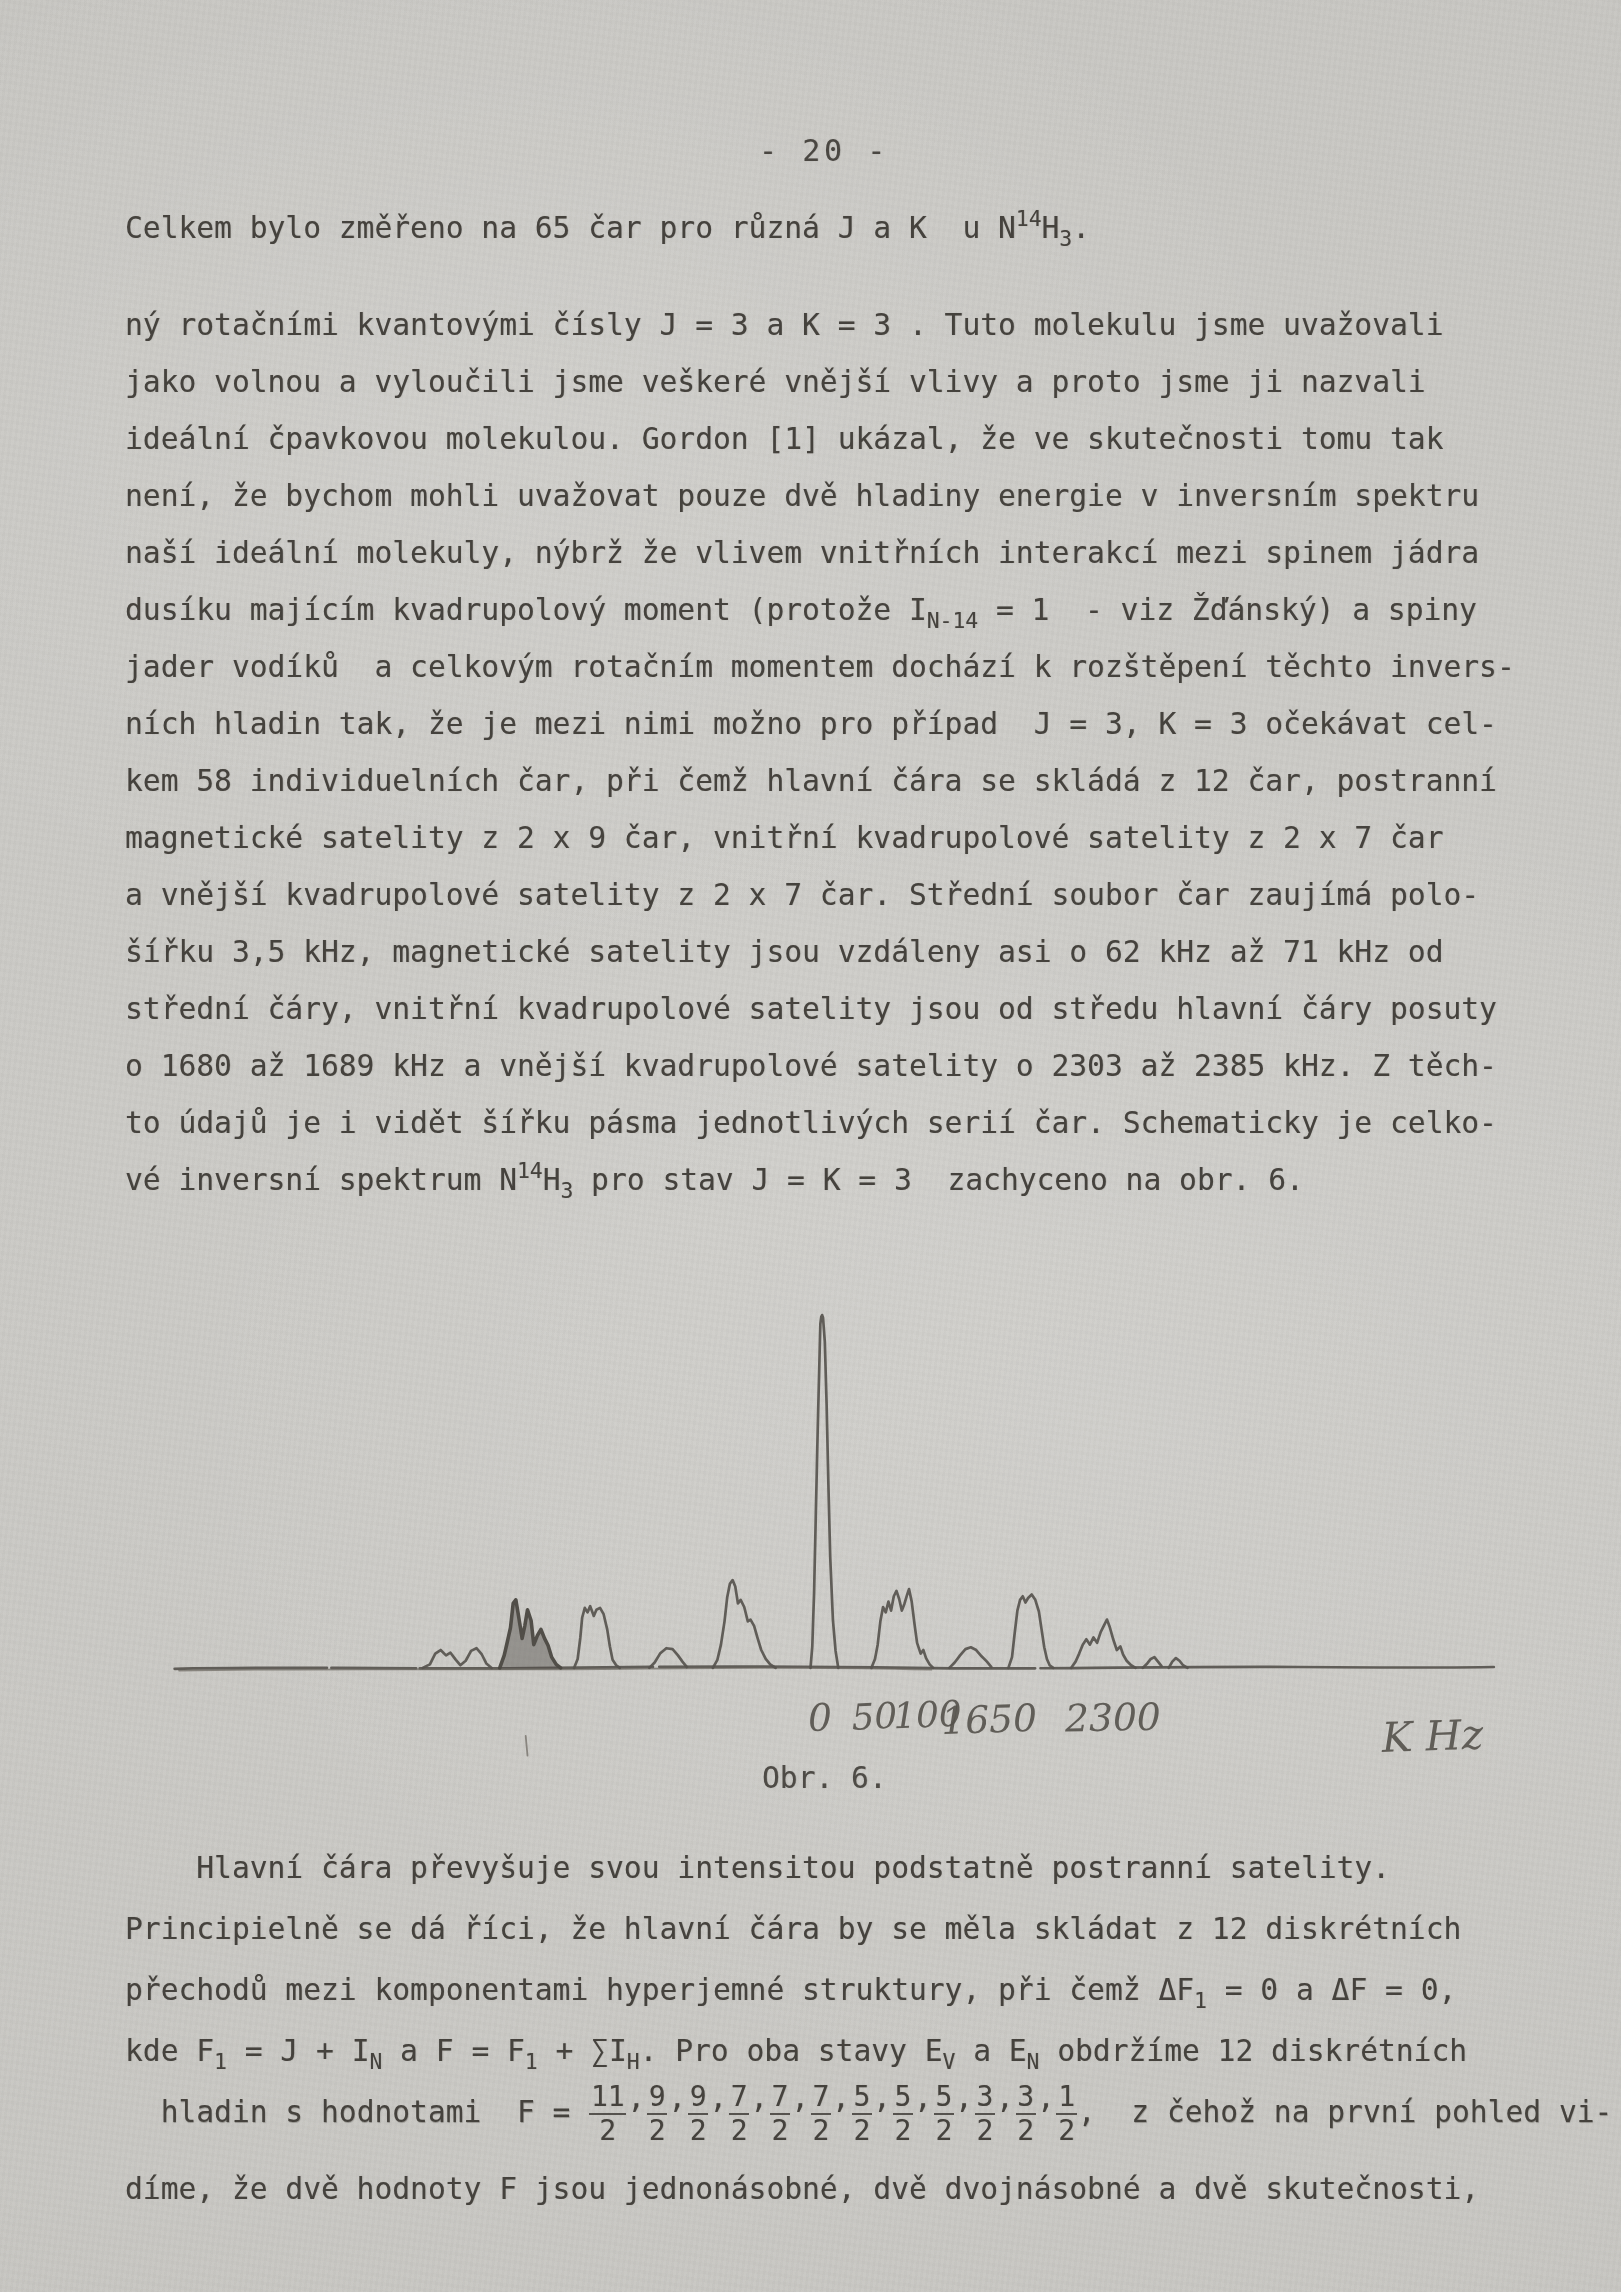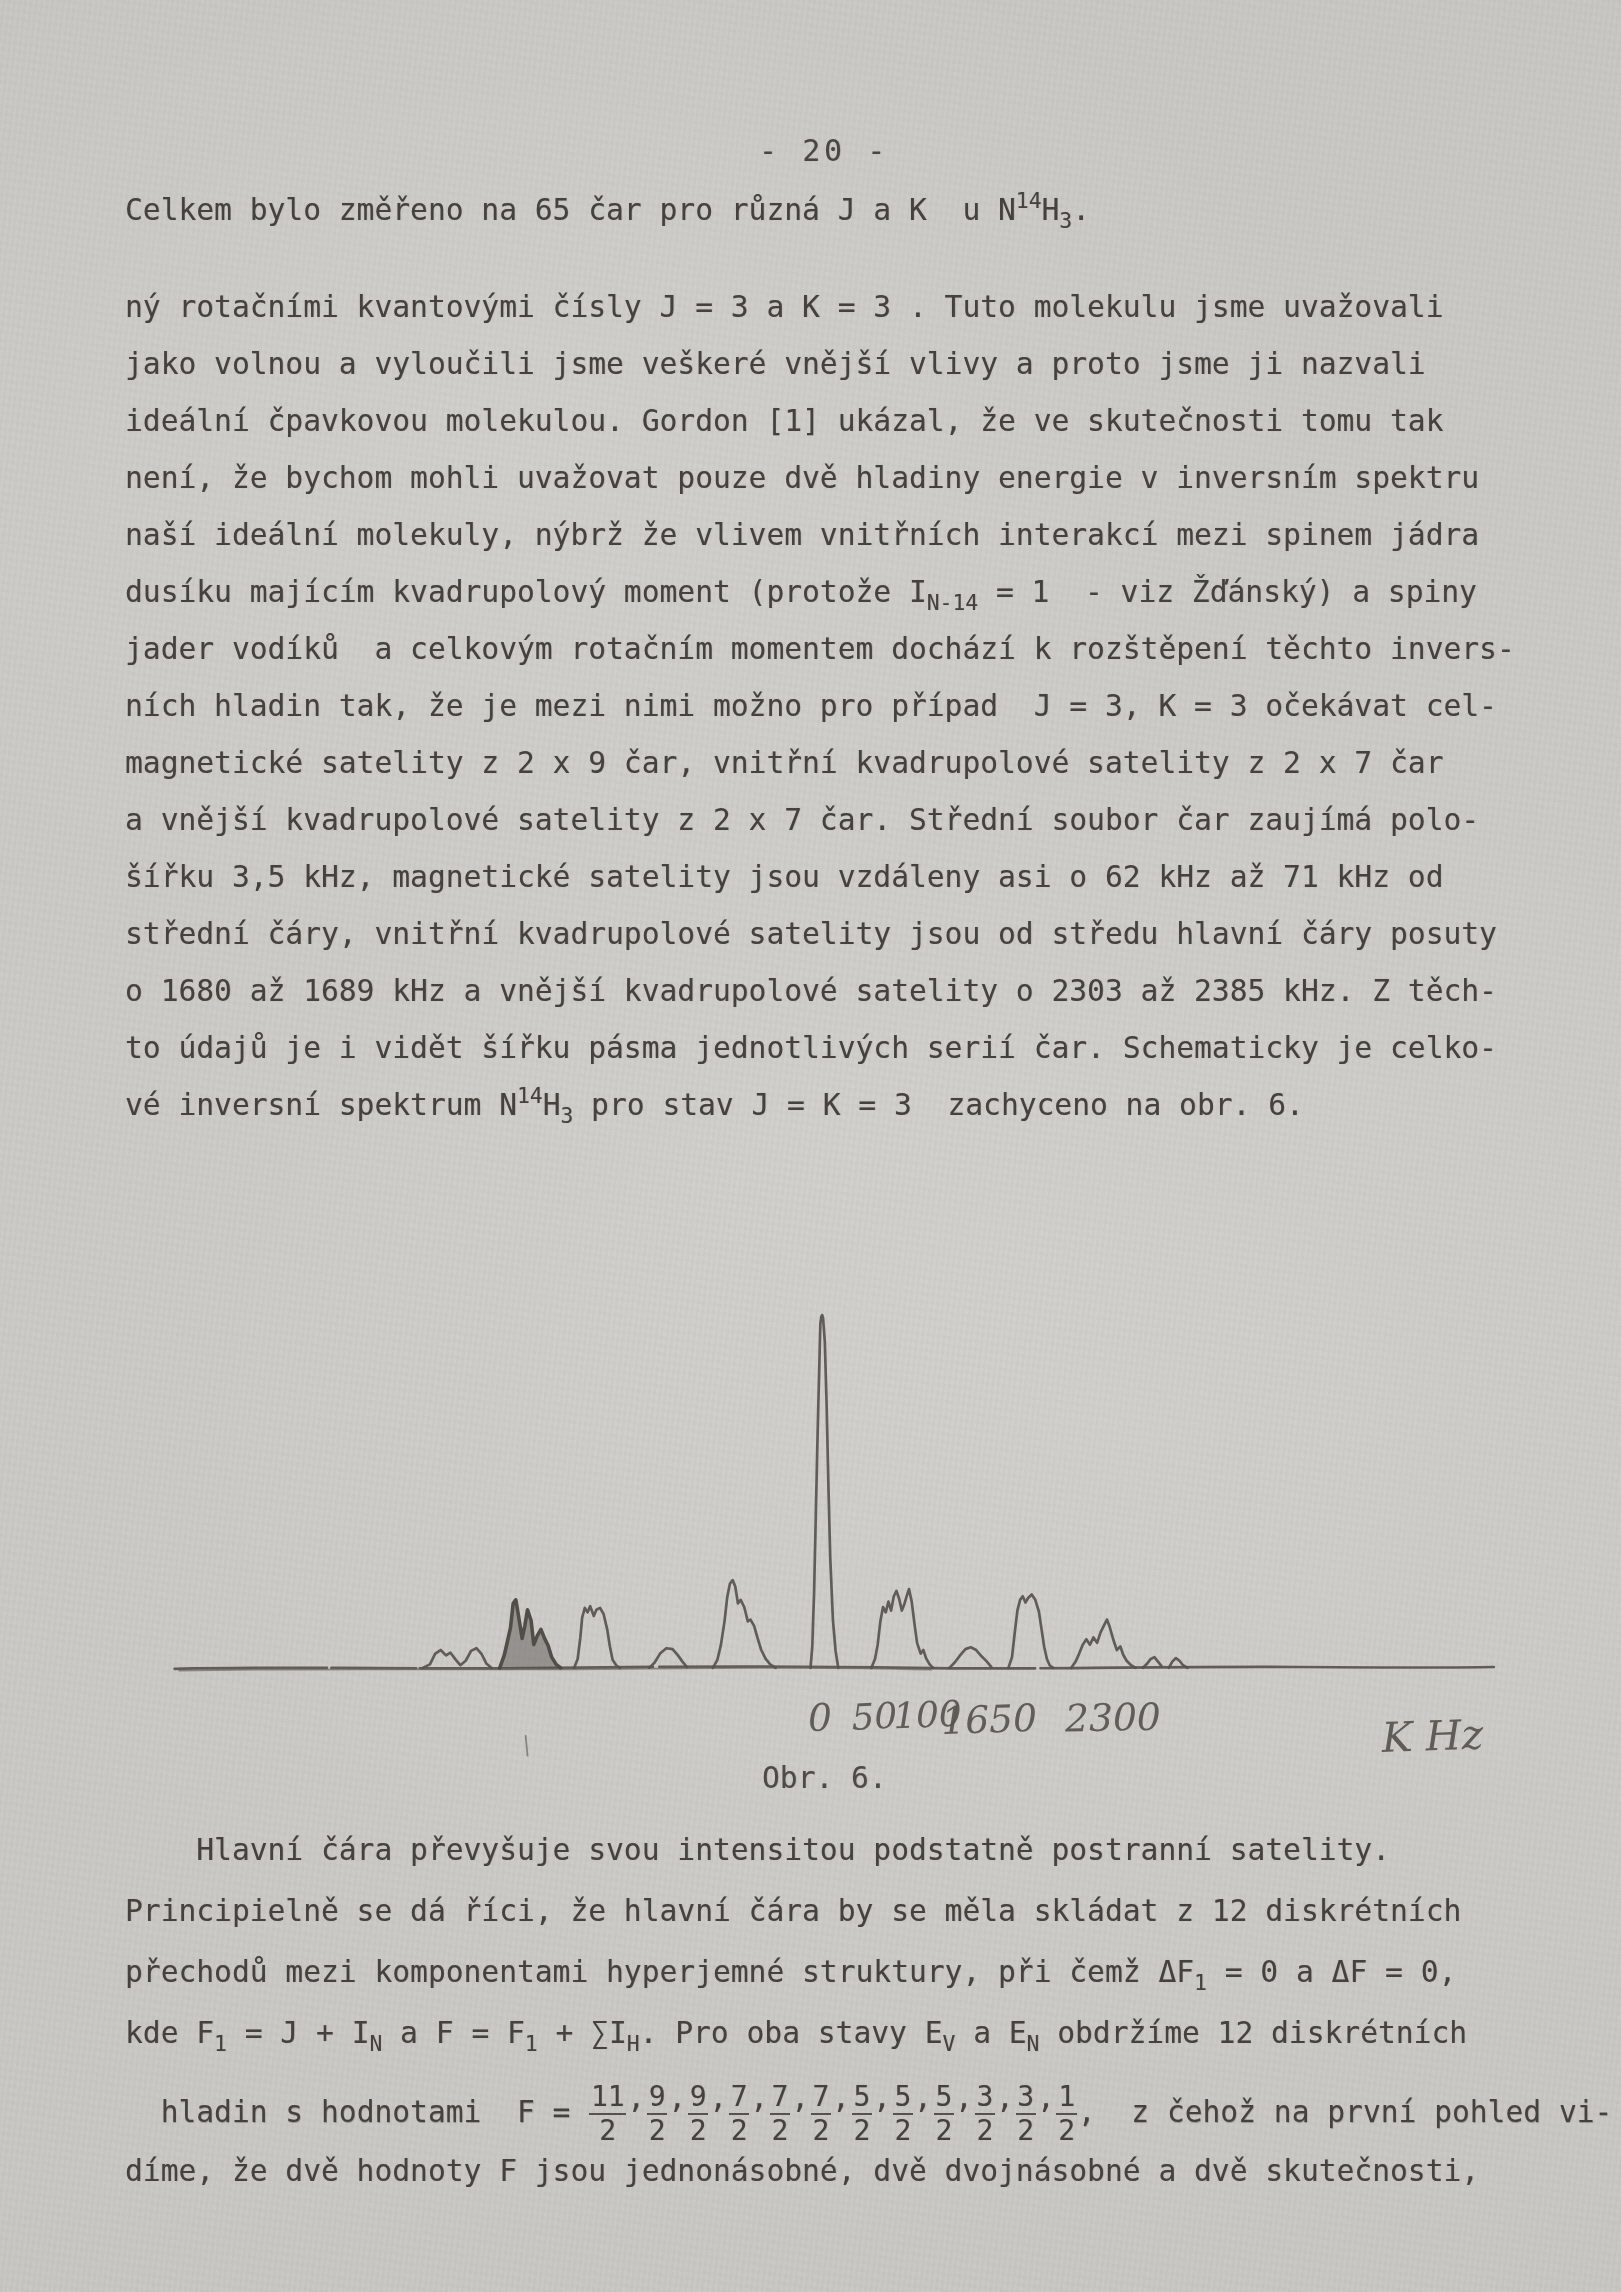--- a/index.html
+++ b/index.html
@@ -14,20 +14,21 @@
       repeating-linear-gradient(97deg, rgba(255,255,255,0.018) 0 2.7px, rgba(40,40,38,0.016) 2.7px 5.4px),
       repeating-linear-gradient(8deg, rgba(255,255,255,0.012) 0 4.5px, rgba(40,40,38,0.012) 4.5px 8px);
     font-family:"DejaVu Sans Mono","Liberation Mono",monospace;
     color:#45423d;
   }
   .typed{
     position:absolute;left:125px;width:1451px;
     font-size:29.6px;
     text-shadow:0.4px 0.4px 0.7px rgba(62,59,54,0.35);
     color:#45423d;
+    margin-top:18px;
   }
   .typed .line{white-space:pre;}
   .lh1{line-height:57px;}
   .lh2{line-height:61px;}
   sup,sub{font-size:0.72em;vertical-align:baseline;position:relative;line-height:0;}
   sup{top:-0.55em;}
   sub{top:0.38em;}
   .pagenum{
     position:absolute;left:759px;top:133px;font-size:30px;letter-spacing:3.6px;
     color:#4a4742;text-shadow:0.4px 0.4px 0.9px rgba(62,59,54,0.3);text-align:right;
@@ -64,20 +65,21 @@
 
 <div class="typed lh1" style="top:279px;">
   <div class="line">ný rotačními kvantovými čísly J = 3 a K = 3 . Tuto molekulu jsme uvažovali</div>
   <div class="line">jako volnou a vyloučili jsme veškeré vnější vlivy a proto jsme ji nazvali</div>
   <div class="line">ideální čpavkovou molekulou. Gordon [1] ukázal, že ve skutečnosti tomu tak</div>
   <div class="line">není, že bychom mohli uvažovat pouze dvě hladiny energie v inversním spektru</div>
   <div class="line">naší ideální molekuly, nýbrž že vlivem vnitřních interakcí mezi spinem jádra</div>
   <div class="line">dusíku majícím kvadrupolový moment (protože I<sub>N-14</sub> = 1  - viz Žďánský) a spiny</div>
   <div class="line">jader vodíků  a celkovým rotačním momentem dochází k rozštěpení těchto invers-</div>
   <div class="line">ních hladin tak, že je mezi nimi možno pro případ  J = 3, K = 3 očekávat cel-</div>
+  <div class="line">kem 58 individuelních čar, při čemž hlavní čára se skládá z 12 čar, postranní</div>
   <div class="line">magnetické satelity z 2 x 9 čar, vnitřní kvadrupolové satelity z 2 x 7 čar</div>
   <div class="line">a vnější kvadrupolové satelity z 2 x 7 čar. Střední soubor čar zaujímá polo-</div>
   <div class="line">šířku 3,5 kHz, magnetické satelity jsou vzdáleny asi o 62 kHz až 71 kHz od</div>
   <div class="line">střední čáry, vnitřní kvadrupolové satelity jsou od středu hlavní čáry posuty</div>
   <div class="line">o 1680 až 1689 kHz a vnější kvadrupolové satelity o 2303 až 2385 kHz. Z těch-</div>
   <div class="line">to údajů je i vidět šířku pásma jednotlivých serií čar. Schematicky je celko-</div>
   <div class="line">vé inversní spektrum N<sup>14</sup>H<sub>3</sub> pro stav J = K = 3  zachyceno na obr. 6.</div>
 </div>
 
 <svg class="figure-svg" width="1621" height="484" viewBox="0 0 1810 540" aria-label="Obr. 6 spectrum">

